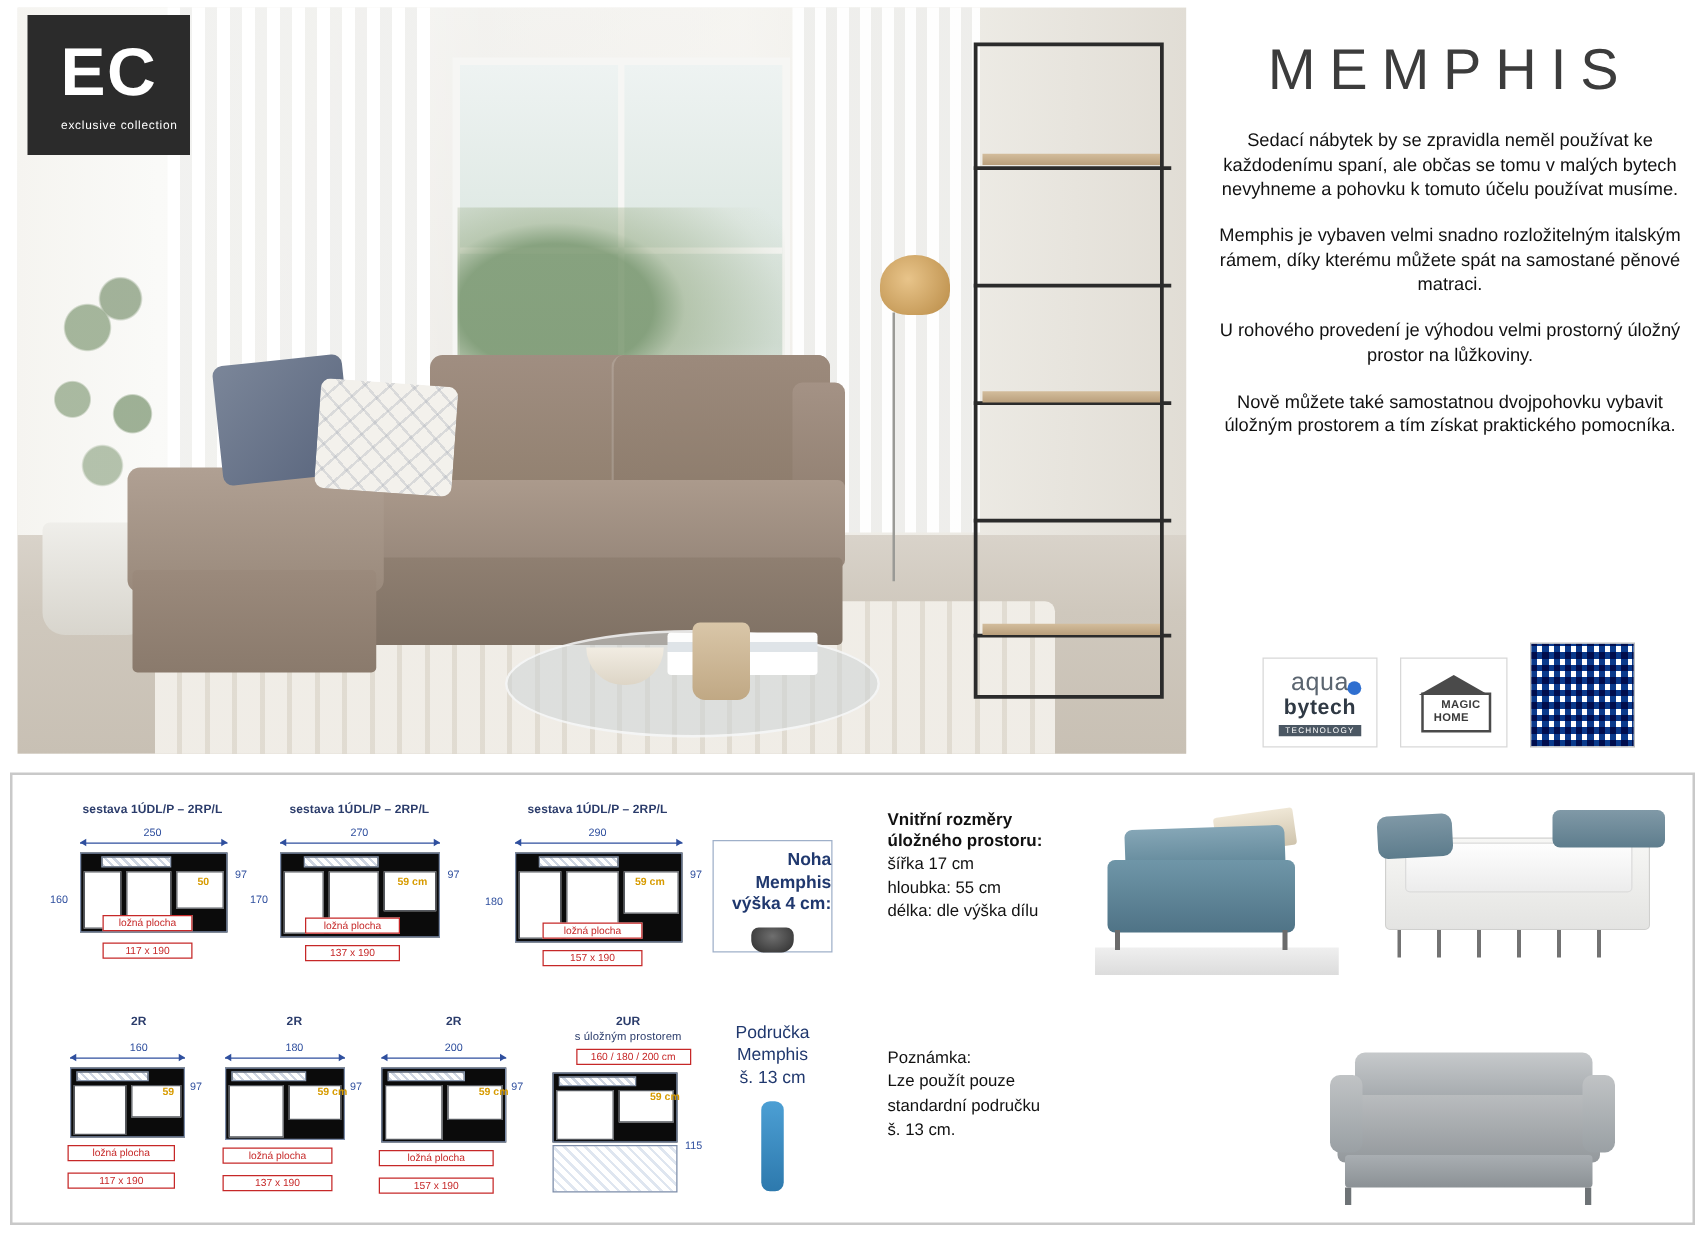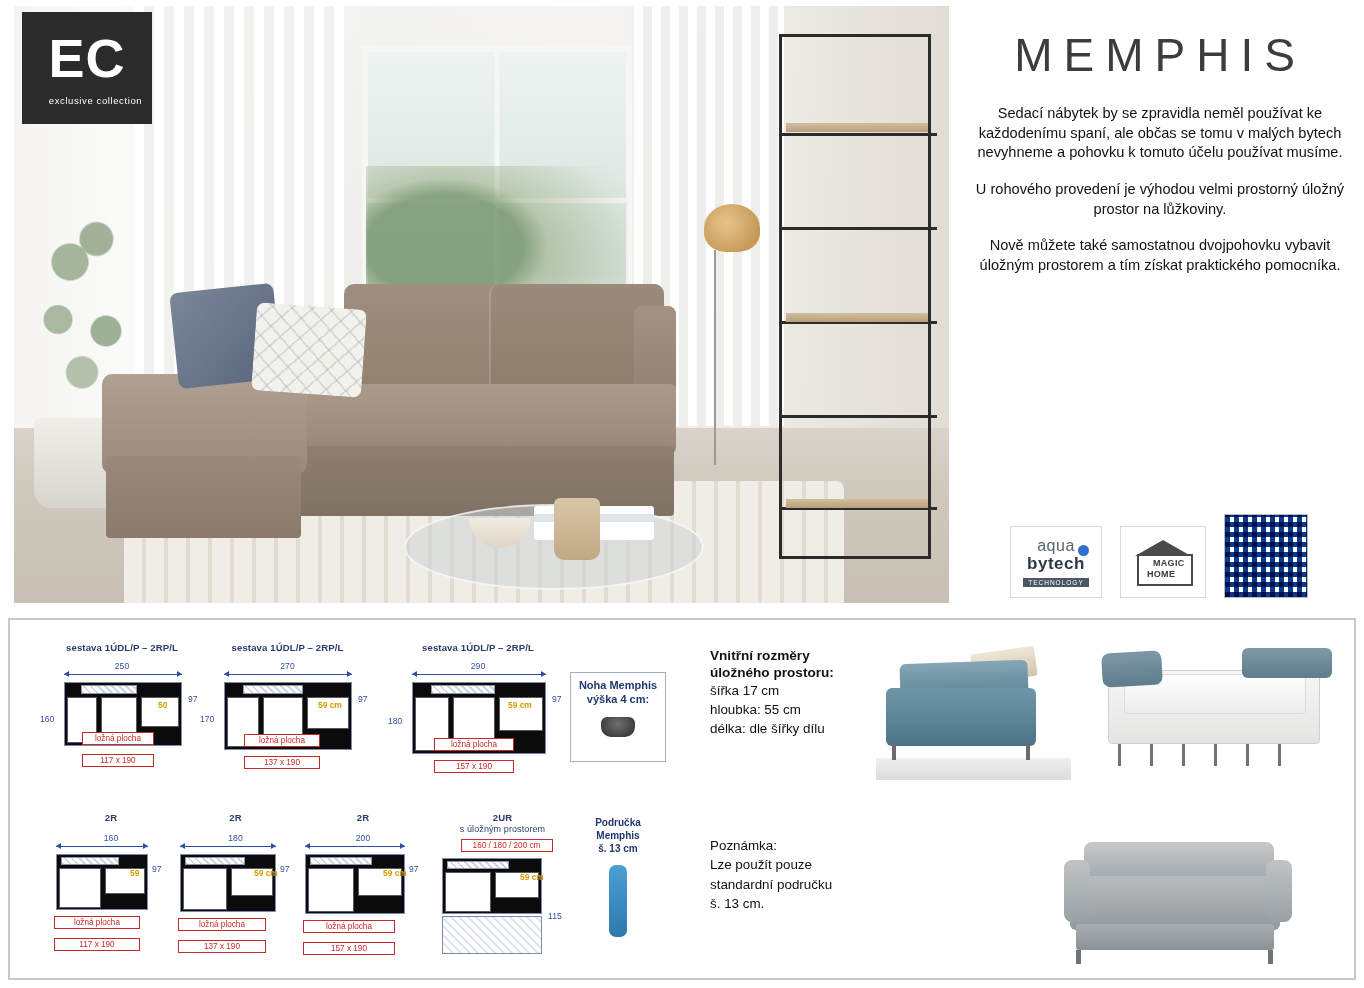--- a/index.html
+++ b/index.html
@@ -214,21 +214,21 @@
   .badges {
     position: absolute; left: 50px; bottom: 14px;
     display: flex; align-items: flex-end; gap: 18px;
   }
   .badge-aqua {
     width: 92px; height: 72px; background:#ffffff;
     border: 1px solid #d8d8d8;
     display:flex; flex-direction:column; align-items:center; justify-content:center;
     position: relative;
   }
-  .badge-aqua .l1 { font-size: 16px; color:#5b6570; letter-spacing:.5px; line-height:1; }
+  .badge-aqua .l1 { font-size: 20px; color:#5b6570; letter-spacing:.5px; line-height:1; }
   .badge-aqua .l2 { font-size: 17px; color:#2f3944; font-weight:700; letter-spacing:.5px; line-height:1; margin-top:1px;}
   .badge-aqua .l3 { font-size: 6.5px; color:#ffffff; background:#4b5763; letter-spacing:1px; margin-top:6px; padding:1px 5px;}
   .badge-aqua .dot {
     position:absolute; right: 12px; top: 18px; width: 11px; height: 11px;
     border-radius: 50%; background:#2f6fd0;
   }
   .badge-magic {
     width: 86px; height: 72px; background:#ffffff; border:1px solid #d8d8d8;
     display:flex; flex-direction:column; align-items:center; justify-content:center;
   }
@@ -311,32 +311,32 @@
   }
   .small-right {
     position:absolute; font-size:8.6px; color:#2f4f9e;
   }
 
   .noha-box {
     position:absolute; left: 560px; top: 52px; width: 96px; height: 90px;
     border:1px solid #9fb0c9; background:#ffffff; text-align:center;
   }
   .noha-box .t {
-    font-size: 11px; color:#20386e; font-weight:700; margin-top:6px; line-height:1.25;
+    font-size: 14px; color:#20386e; font-weight:700; margin-top:6px; line-height:1.25;text-align:right;
   }
   .noha-img {
     width: 34px; height: 20px; margin: 10px auto 0;
     background: radial-gradient(ellipse at 50% 35%, #6f6f6f, #2c2c2c);
     border-radius: 6px 6px 10px 10px;
   }
 
   .podrucka-box {
     position:absolute; left: 563px; top: 196px; width: 90px; height: 130px; text-align:center;
   }
-  .podrucka-box .t { font-size: 10px; color:#20386e; font-weight:700; line-height:1.3; }
+  .podrucka-box .t { font-size: 14px; color:#20386e; font-weight:400; line-height:1.3; }
   .podrucka-img {
     width: 18px; height: 72px; margin: 10px auto 0;
     background: linear-gradient(180deg,#4c9fd4,#2d79ad);
     border-radius: 7px;
   }
 
   
   .info1 { position:absolute; left: 700px; top: 28px; width: 180px; }
   .info1 .hd { font-size: 13.6px; font-weight: 700; color:#111; line-height:1.25; }
   .info1 .ln { font-size: 13.4px; color:#111; line-height:1.4; }
@@ -418,20 +418,21 @@
 
     <div class="logo">
       <div class="ec">EC</div>
       <div class="ec-sub">exclusive collection</div>
     </div>
 
     <div class="rightcol">
       <div class="brand-title">MEMPHIS</div>
 
       <p class="para">Sedací nábytek by se zpravidla neměl používat ke každodenímu spaní, ale občas se tomu v malých bytech nevyhneme a pohovku k tomuto účelu používat musíme.</p>
+      <p class="para">Memphis je vybaven velmi snadno rozložitelným italským rámem, díky kterému můžete spát na samostané pěnové matraci.</p>
       <p class="para">U rohového provedení je výhodou velmi prostorný úložný prostor na lůžkoviny.</p>
       <p class="para">Nově můžete také samostatnou dvojpohovku vybavit úložným prostorem a tím získat praktického pomocníka.</p>
 
       <div class="badges">
         <div class="badge-aqua">
           <div class="dot"></div>
           <div class="l1">aqua</div>
           <div class="l2">bytech</div>
           <div class="l3">TECHNOLOGY</div>
         </div>
@@ -598,21 +599,21 @@
         <div class="t">š. 13 cm</div>
         <div class="podrucka-img"></div>
       </div>
     </div>
 
     <div class="info1">
       <div class="hd">Vnitřní rozměry</div>
       <div class="hd">úložného prostoru:</div>
       <div class="ln">šířka 17 cm</div>
       <div class="ln">hloubka: 55 cm</div>
-      <div class="ln">délka: dle šířky dílu</div>
+      <div class="ln">délka: dle výška dílu</div>
     </div>
 
     <div class="info2">
       <div class="ln">Poznámka:</div>
       <div class="ln">Lze použít pouze</div>
       <div class="ln">standardní područku</div>
       <div class="ln">š. 13 cm.</div>
     </div>
 
     <div class="prodA">

